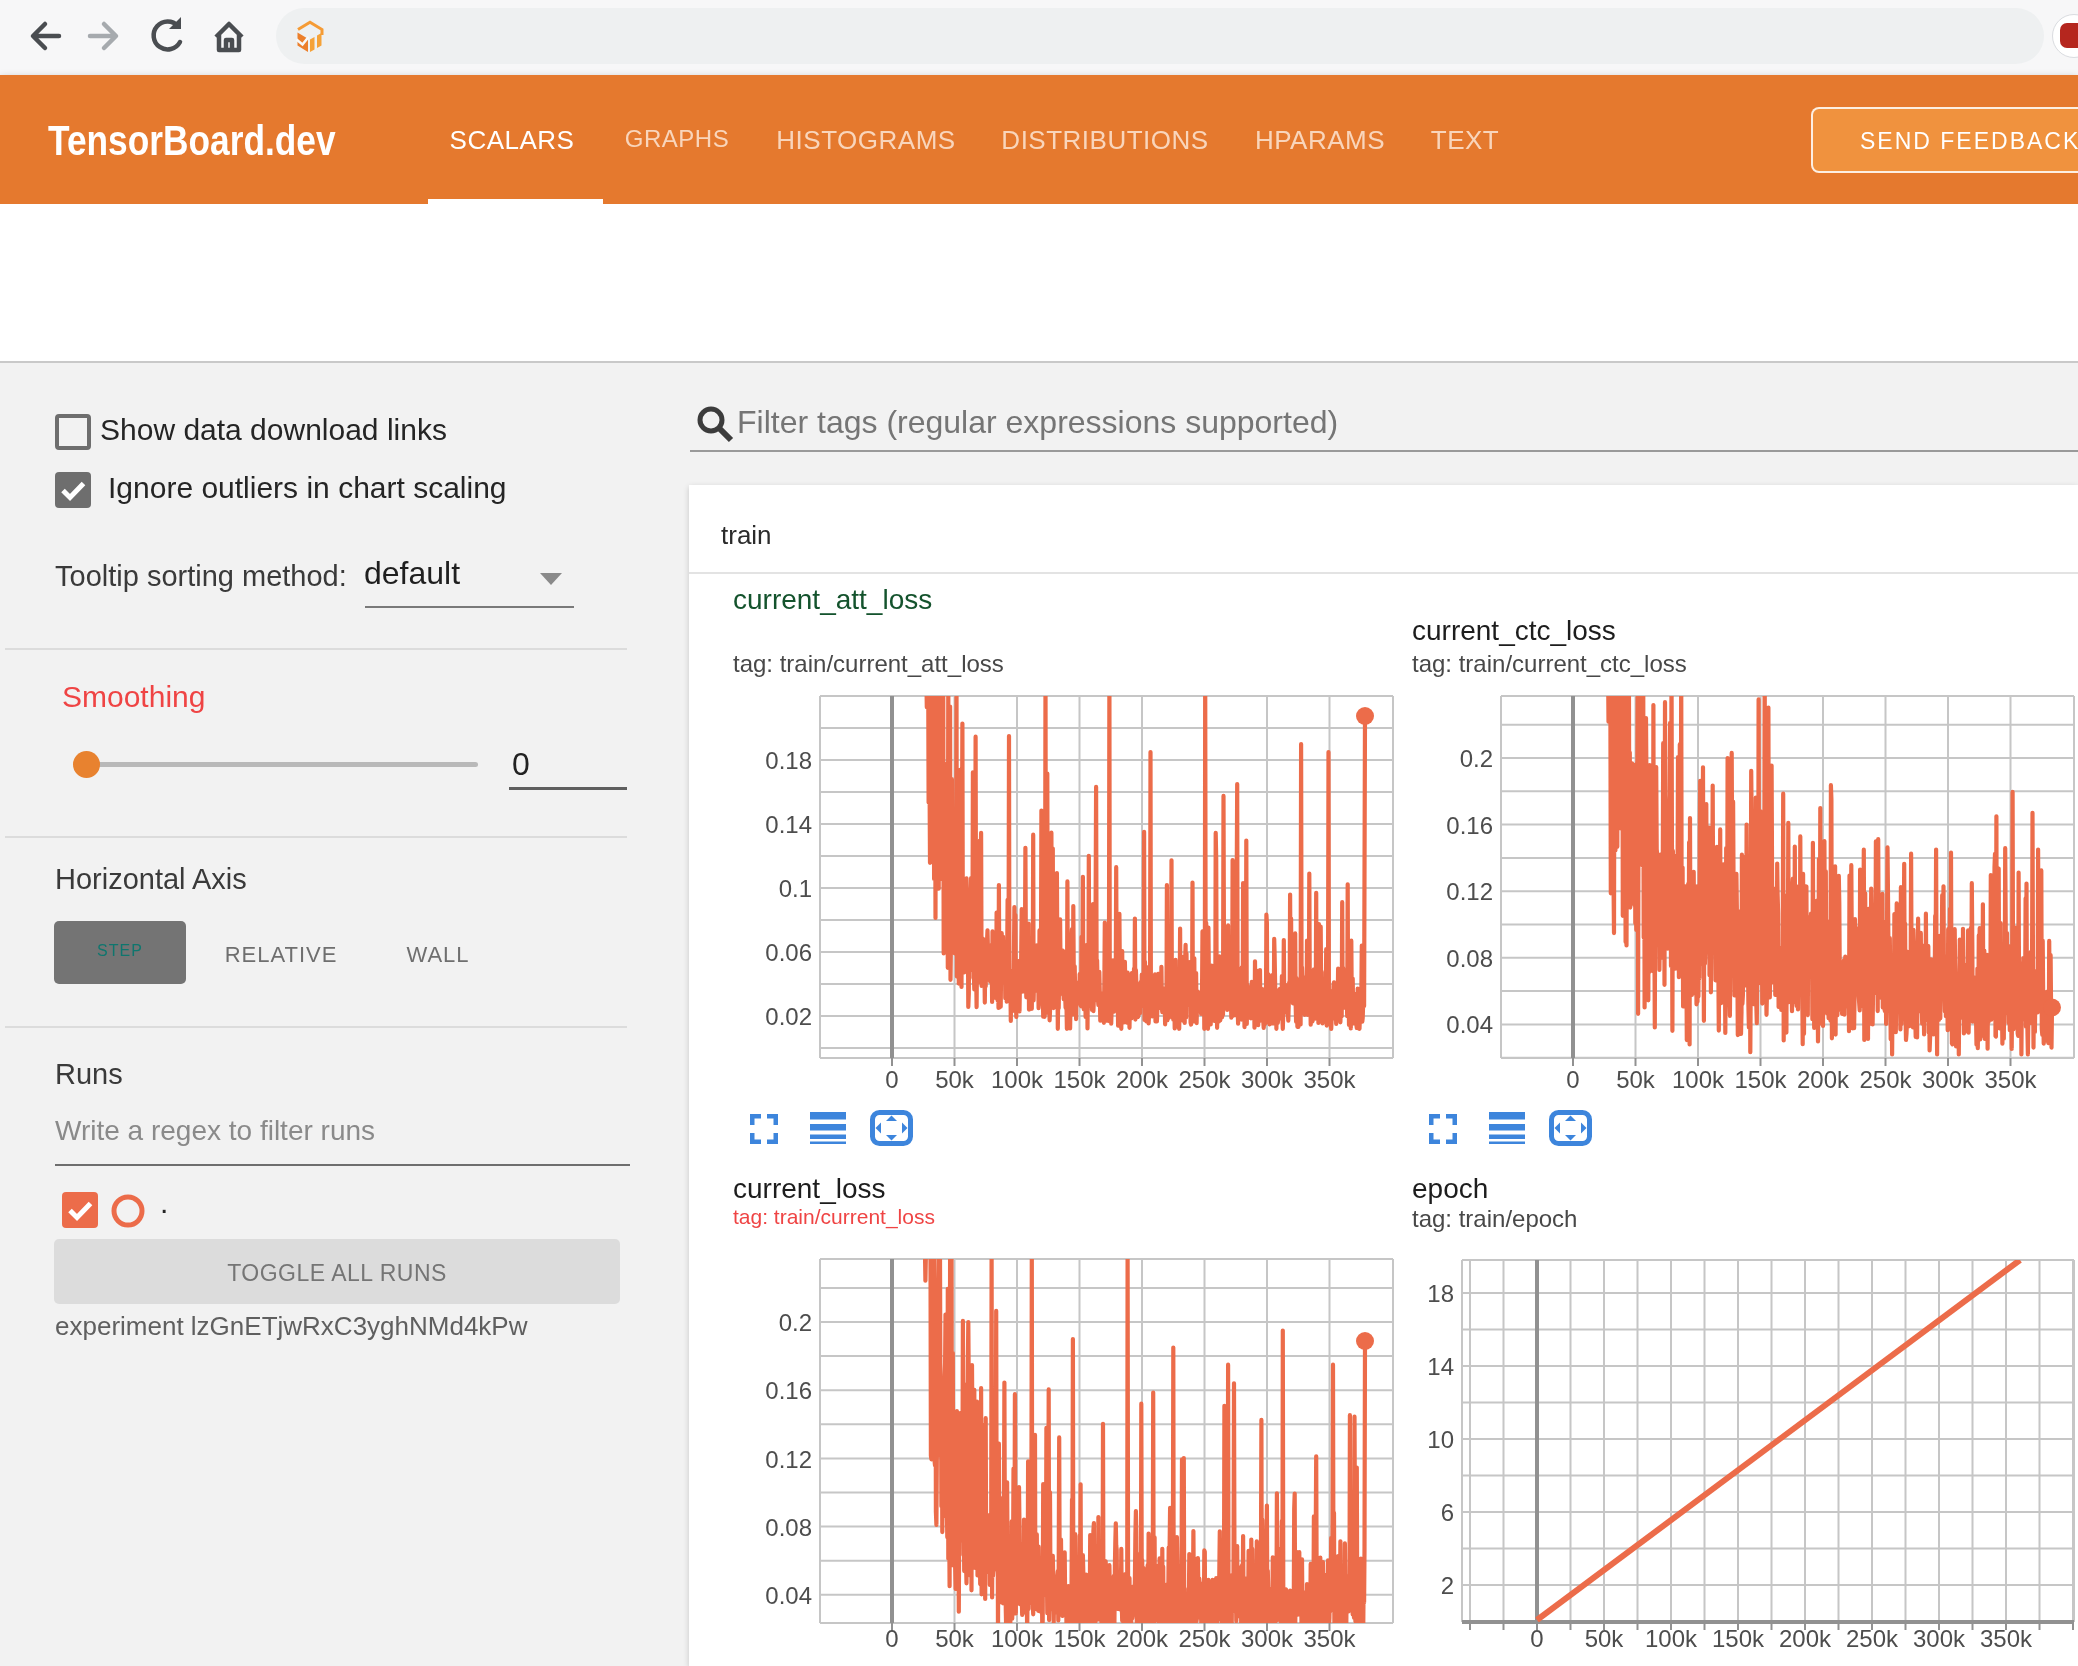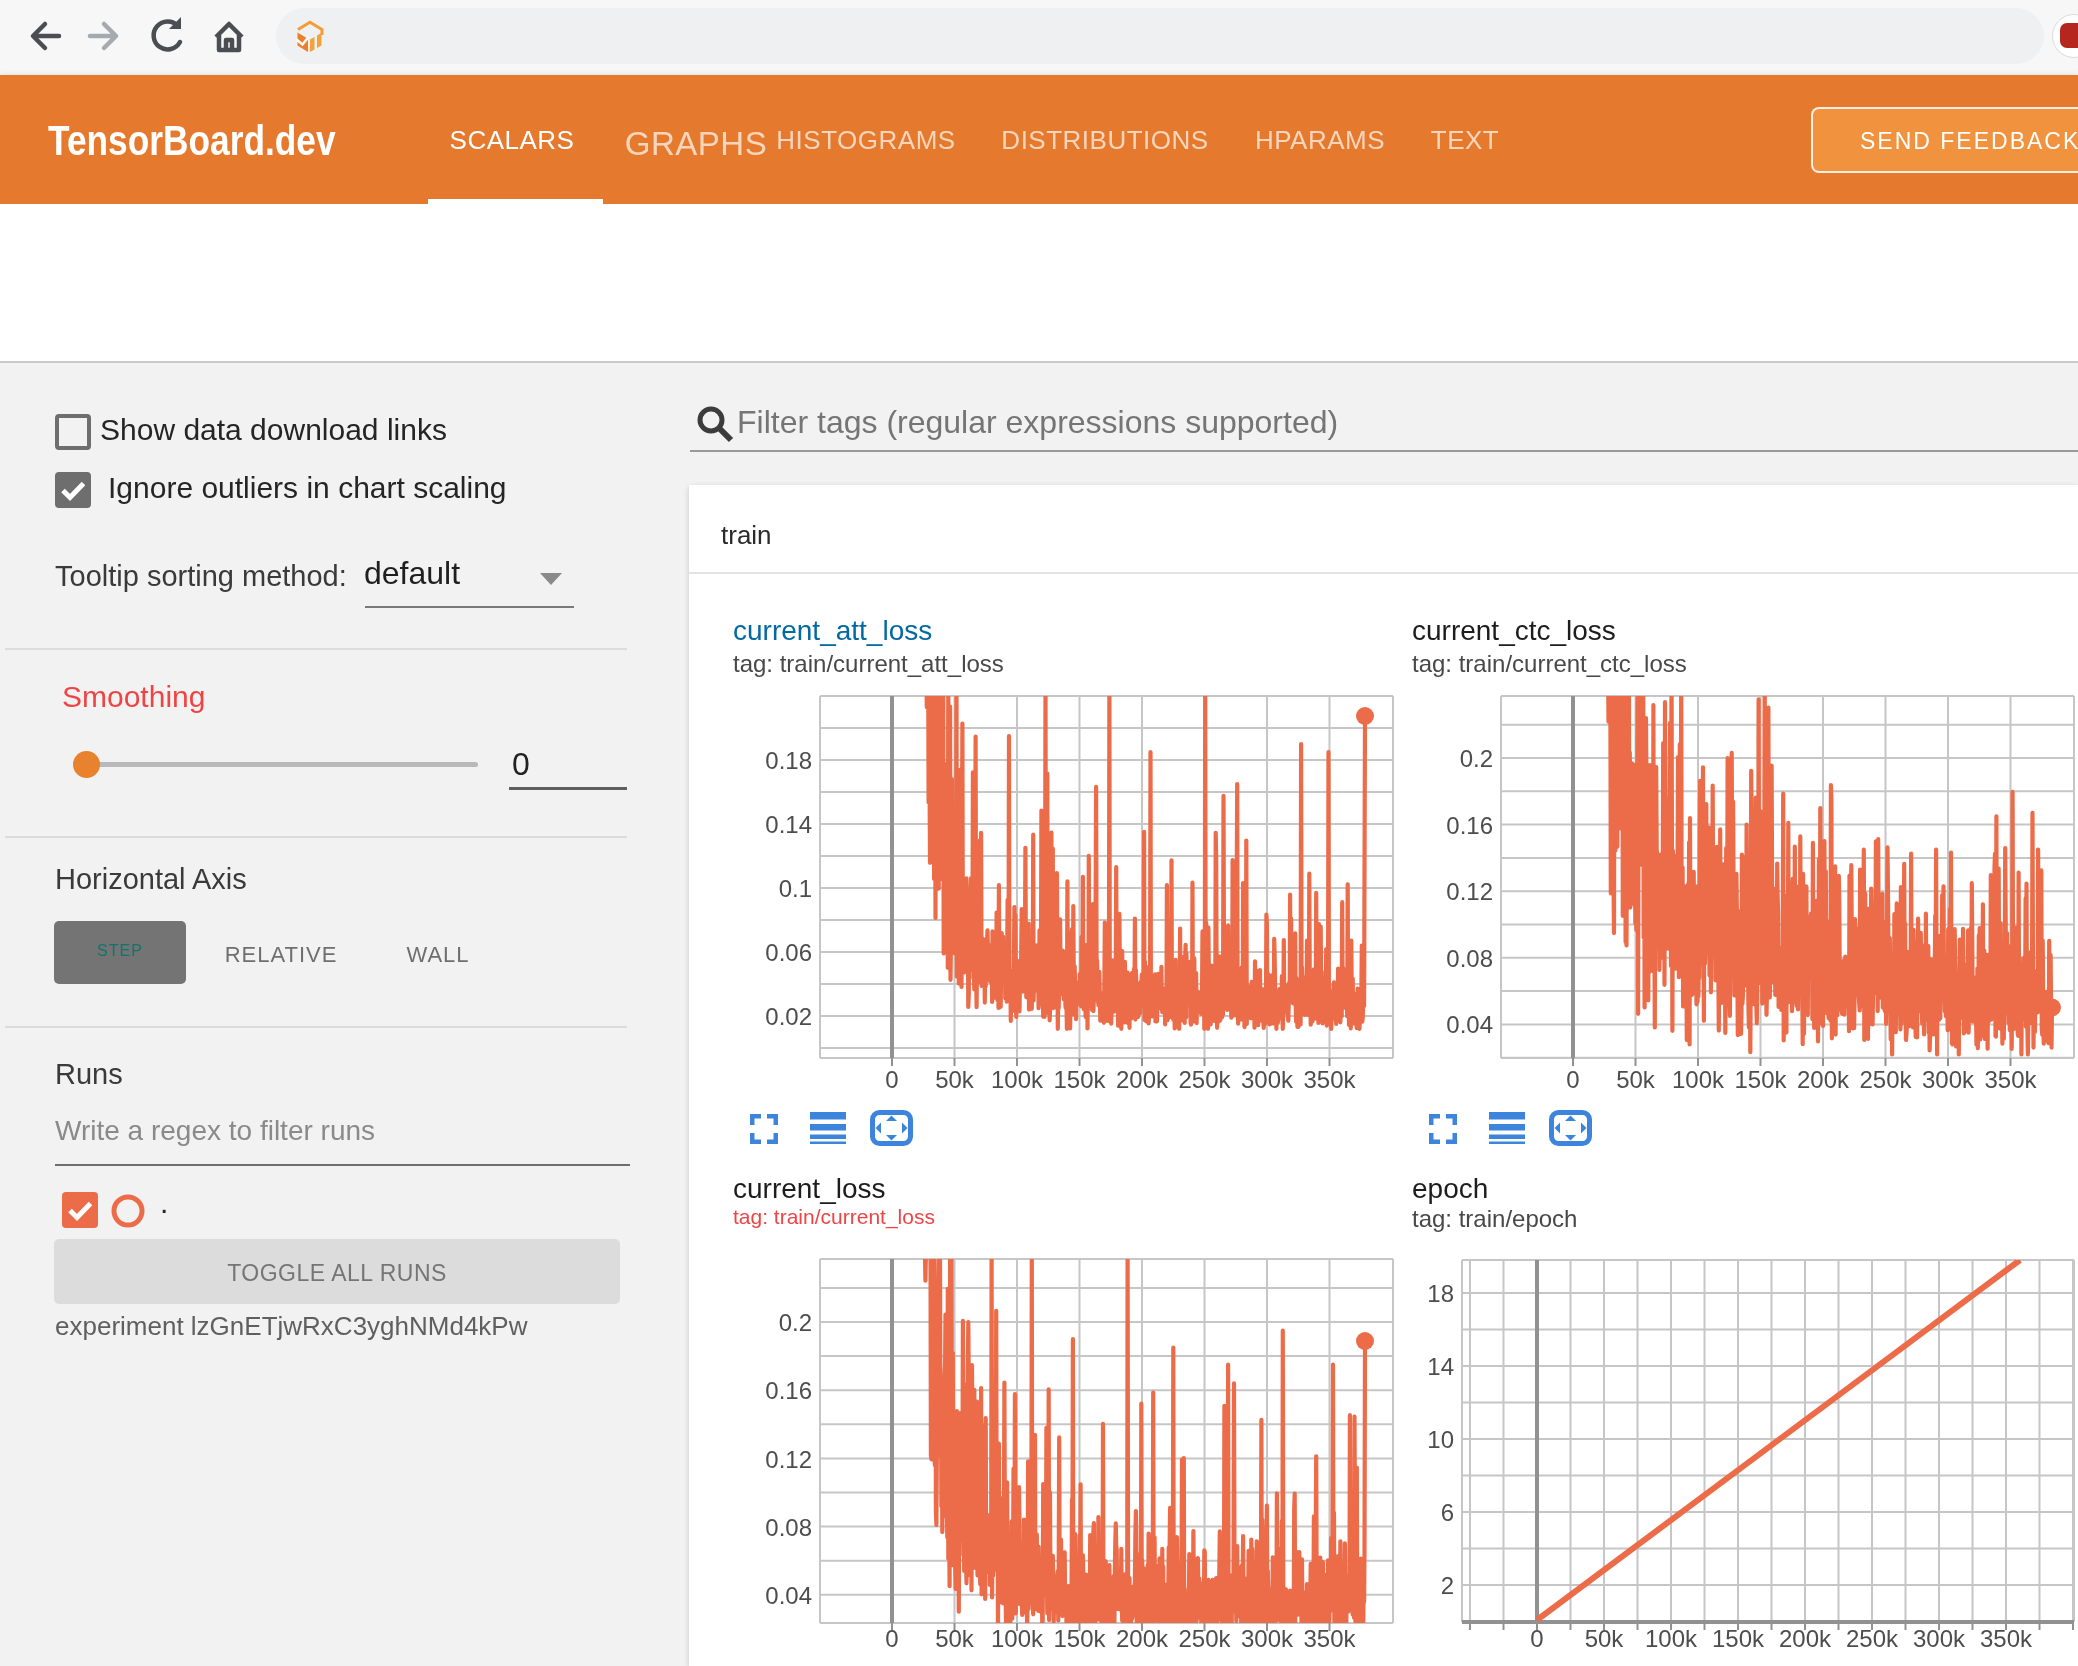--- a/index.html
+++ b/index.html
@@ -23,21 +23,21 @@
  <path d="M1.5 20.5 L7.5 25.5 L13.5 18" fill="none" stroke="#f7f8f8" stroke-width="2.6"></path>
  <path d="M15 20.5 L19.5 18 L19.5 30.5 L15 33 Z" fill="#f5a238"></path>
  <path d="M22 16.5 L26.5 14 L26.5 26.5 L22 29 Z" fill="#f5a238"></path>
 </svg>
 <div class="abs" style="left:2052px;top:14px;width:44px;height:44px;background:#fff;border:1px solid #dadce0;border-radius:50%"></div>
 <div class="abs" style="left:2060px;top:23px;width:25px;height:25px;background:#b5261e;border-radius:7px"></div>
 
 <div class="abs" style="left:0;top:75px;width:2078px;height:129px;background:#e5792e;box-shadow:0 3px 8px rgba(0,0,0,0.28)"></div>
 <div class="abs" style="left:48px;top:117px;font-size:42px;font-weight:700;color:#fff;transform:scaleX(0.84);transform-origin:left top">TensorBoard.dev</div>
 <div class="abs" style="left:512px;top:125px;transform:translateX(-50%);font-size:26px;color:#fff;letter-spacing:0.5px">SCALARS</div>
-<div class="abs" style="left:696px;top:125px;transform:translateX(-50%);font-size:33px;color:rgba(255,244,235,0.75);letter-spacing:0.5px">GRAPHS</div>
+<div class="abs" style="left:677px;top:125px;transform:translateX(-50%);font-size:24px;color:rgba(255,244,235,0.75);letter-spacing:0.5px">GRAPHS</div>
 <div class="abs" style="left:866px;top:125px;transform:translateX(-50%);font-size:26px;color:rgba(255,244,235,0.75);letter-spacing:0.5px">HISTOGRAMS</div>
 <div class="abs" style="left:1105px;top:125px;transform:translateX(-50%);font-size:26px;color:rgba(255,244,235,0.75);letter-spacing:0.5px">DISTRIBUTIONS</div>
 <div class="abs" style="left:1320px;top:125px;transform:translateX(-50%);font-size:26px;color:rgba(255,244,235,0.75);letter-spacing:0.5px">HPARAMS</div>
 <div class="abs" style="left:1465px;top:125px;transform:translateX(-50%);font-size:26px;color:rgba(255,244,235,0.75);letter-spacing:0.5px">TEXT</div>
 <div class="abs" style="left:428px;top:199px;width:175px;height:6px;background:#fff"></div>
 <div class="abs" style="left:1811px;top:107px;width:310px;height:66px;background:#f0923e;border:2px solid rgba(255,255,255,0.85);border-radius:8px"></div>
 <div class="abs" style="left:1860px;top:128px;font-size:23px;color:#fff;letter-spacing:2px;white-space:nowrap">SEND FEEDBACK</div>
 
 <div class="abs" style="left:0;top:204px;width:2078px;height:157px;background:#fff"></div>
 <div class="abs" style="left:0;top:361px;width:2078px;height:2px;background:#c9c9c9"></div>
@@ -89,21 +89,21 @@
  <circle cx="16" cy="16" r="11" fill="none" stroke="#3c3c3c" stroke-width="5"></circle>
  <line x1="24" y1="24" x2="36" y2="36" stroke="#3c3c3c" stroke-width="6"></line>
 </svg>
 <div class="abs" style="left:737px;top:404px;font-size:32px;color:#757575;white-space:nowrap">Filter tags (regular expressions supported)</div>
 <div class="abs" style="left:690px;top:450px;width:1388px;height:2px;background:#9a9a9a"></div>
 
 <div class="abs" style="left:689px;top:485px;width:1389px;height:1181px;background:#fff;box-shadow:0 2px 6px rgba(0,0,0,0.18)"></div>
 <div class="abs" style="left:721px;top:520px;font-size:26px;color:#2b2b2b">train</div>
 <div class="abs" style="left:689px;top:572px;width:1389px;height:2px;background:#e3e3e3"></div>
 
-<div class="abs" style="left:733px;top:615px;font-size:28px;color:#0369a1">current_att_loss</div>
+<div class="abs" style="left:733px;top:584px;font-size:28px;color:#14532d">current_att_loss</div>
 <div class="abs" style="left:733px;top:650px;font-size:24px;color:#484848">tag: train/current_att_loss</div>
 <div class="abs" style="left:1412px;top:615px;font-size:28px;color:#1d1d1d">current_ctc_loss</div>
 <div class="abs" style="left:1412px;top:650px;font-size:24px;color:#484848">tag: train/current_ctc_loss</div>
 <div class="abs" style="left:733px;top:1173px;font-size:28px;color:#1d1d1d">current_loss</div>
 <div class="abs" style="left:733px;top:1205px;font-size:21px;color:#ef4444">tag: train/current_loss</div>
 <div class="abs" style="left:1412px;top:1173px;font-size:28px;color:#1d1d1d">epoch</div>
 <div class="abs" style="left:1412px;top:1205px;font-size:24px;color:#484848">tag: train/epoch</div>
 
 <svg width="2078" height="1666" viewBox="0 0 2078 1666" style="position:absolute;left:0;top:0" font-family="Liberation Sans, sans-serif">
 <defs>

